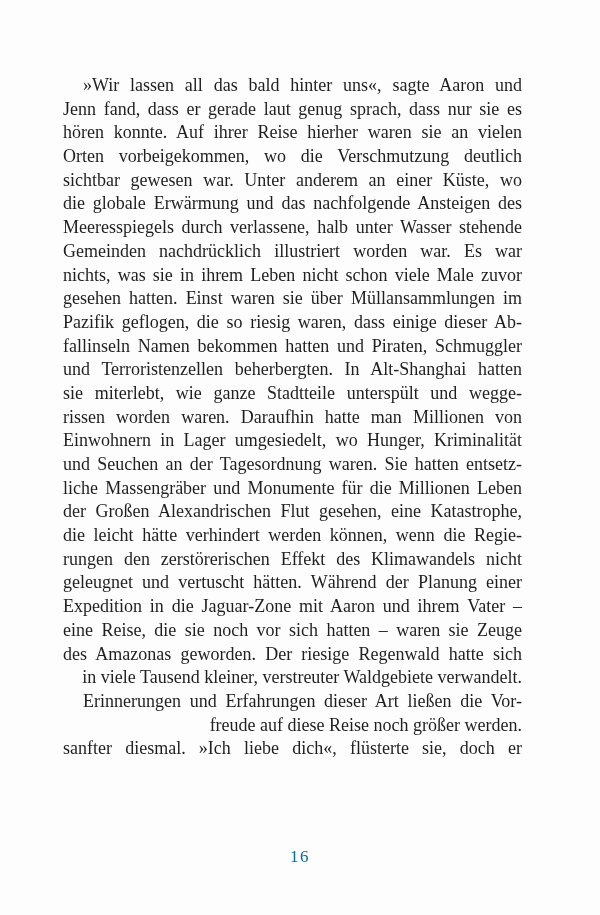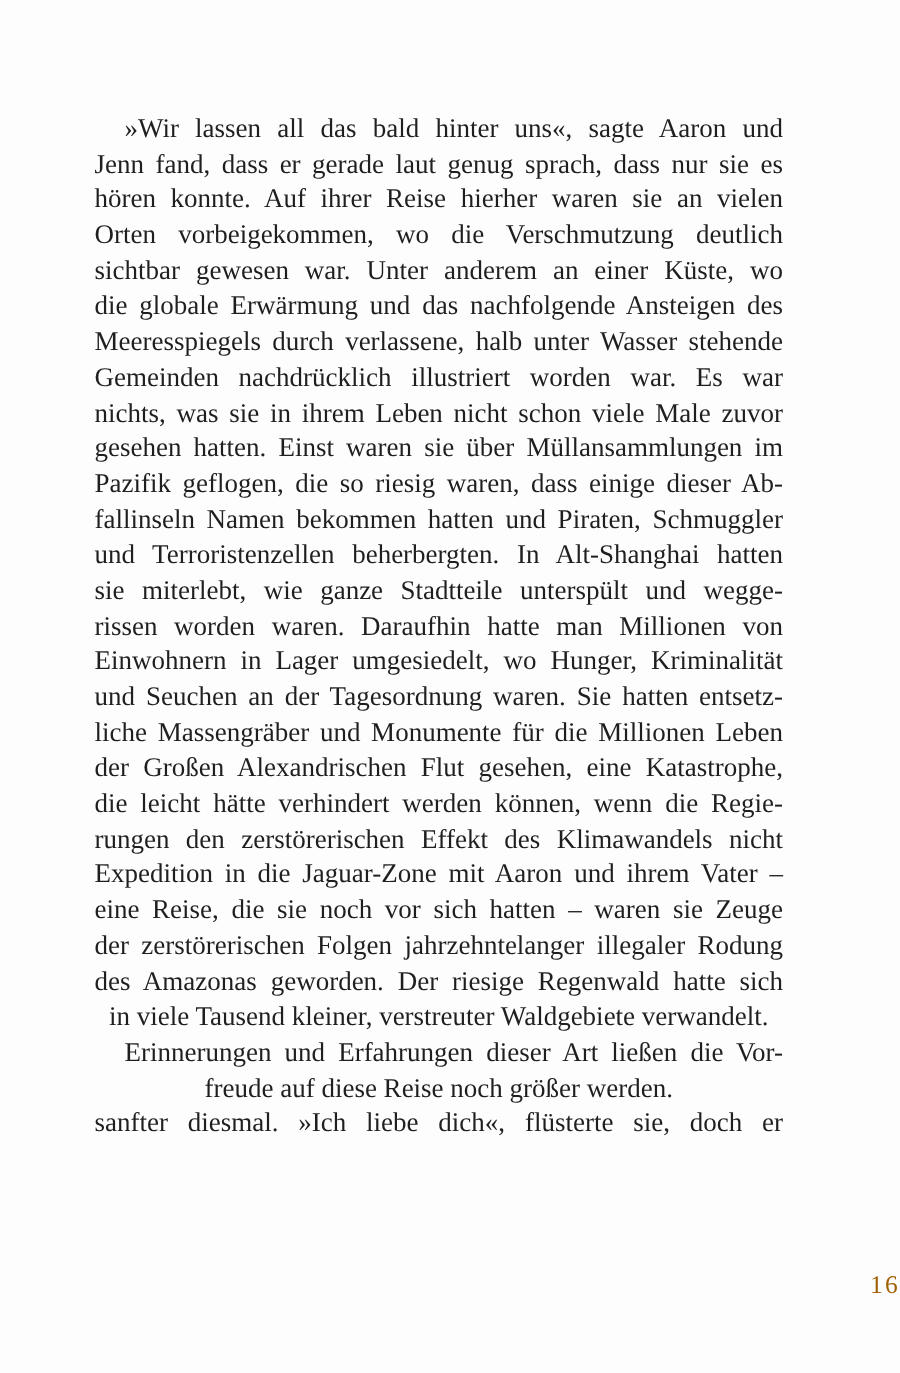--- a/index.html
+++ b/index.html
@@ -24,40 +24,40 @@
     left: 63px;
     top: 74px;
     width: 459px;
     font-size: 18px;
     line-height: 23.7px;
     color: #1f1f1f;
     text-rendering: optimizeLegibility;
   }
   .line {
     height: 23.7px;
-    text-align: center;
+    text-align: right;
   }
   .line.j {
     text-align: justify;
     text-align-last: justify;
   }
   .line.ind {
     text-indent: 20px;
   }
   .folio {
     position: absolute;
     left: 0;
     right: 0;
     top: 847px;
     height: 20px;
     line-height: 20px;
-    text-align: right;
+    text-align: center;
     font-size: 17px;
     letter-spacing: 1.5px;
-    color: #a16207;
+    color: #0369a1;
   }
 </style>
 </head>
 <body>
 
 <main class="page">
   <section class="text-block">
       <div class="line j ind">»Wir lassen all das bald hinter uns«, sagte Aaron und</div>
       <div class="line j">Jenn fand, dass er gerade laut genug sprach, dass nur sie es</div>
       <div class="line j">hören konnte. Auf ihrer Reise hierher waren sie an vielen</div>
@@ -72,23 +72,23 @@
       <div class="line j">fallinseln Namen bekommen hatten und Piraten, Schmuggler</div>
       <div class="line j">und Terroristenzellen beherbergten. In Alt-Shanghai hatten</div>
       <div class="line j">sie miterlebt, wie ganze Stadtteile unterspült und wegge-</div>
       <div class="line j">rissen worden waren. Daraufhin hatte man Millionen von</div>
       <div class="line j">Einwohnern in Lager umgesiedelt, wo Hunger, Kriminalität</div>
       <div class="line j">und Seuchen an der Tagesordnung waren. Sie hatten entsetz-</div>
       <div class="line j">liche Massengräber und Monumente für die Millionen Leben</div>
       <div class="line j">der Großen Alexandrischen Flut gesehen, eine Katastrophe,</div>
       <div class="line j">die leicht hätte verhindert werden können, wenn die Regie-</div>
       <div class="line j">rungen den zerstörerischen Effekt des Klimawandels nicht</div>
+      <div class="line j">geleugnet und vertuscht hätten. Während der Planung einer</div>
       <div class="line j">Expedition in die Jaguar-Zone mit Aaron und ihrem Vater –</div>
       <div class="line j">eine Reise, die sie noch vor sich hatten – waren sie Zeuge</div>
-      <div class="line j">der zerstörerischen Folgen jahrzehntelanger illegaler Rodung</div>
       <div class="line j">des Amazonas geworden. Der riesige Regenwald hatte sich</div>
       <div class="line">in viele Tausend kleiner, verstreuter Waldgebiete verwandelt.</div>
       <div class="line j ind">Erinnerungen und Erfahrungen dieser Art ließen die Vor-</div>
       <div class="line">freude auf diese Reise noch größer werden.</div>
       <div class="line j">sanfter diesmal. »Ich liebe dich«, flüsterte sie, doch er</div>
     </section>
   <div class="folio">16</div>
 </main>
 
 </body></html>

